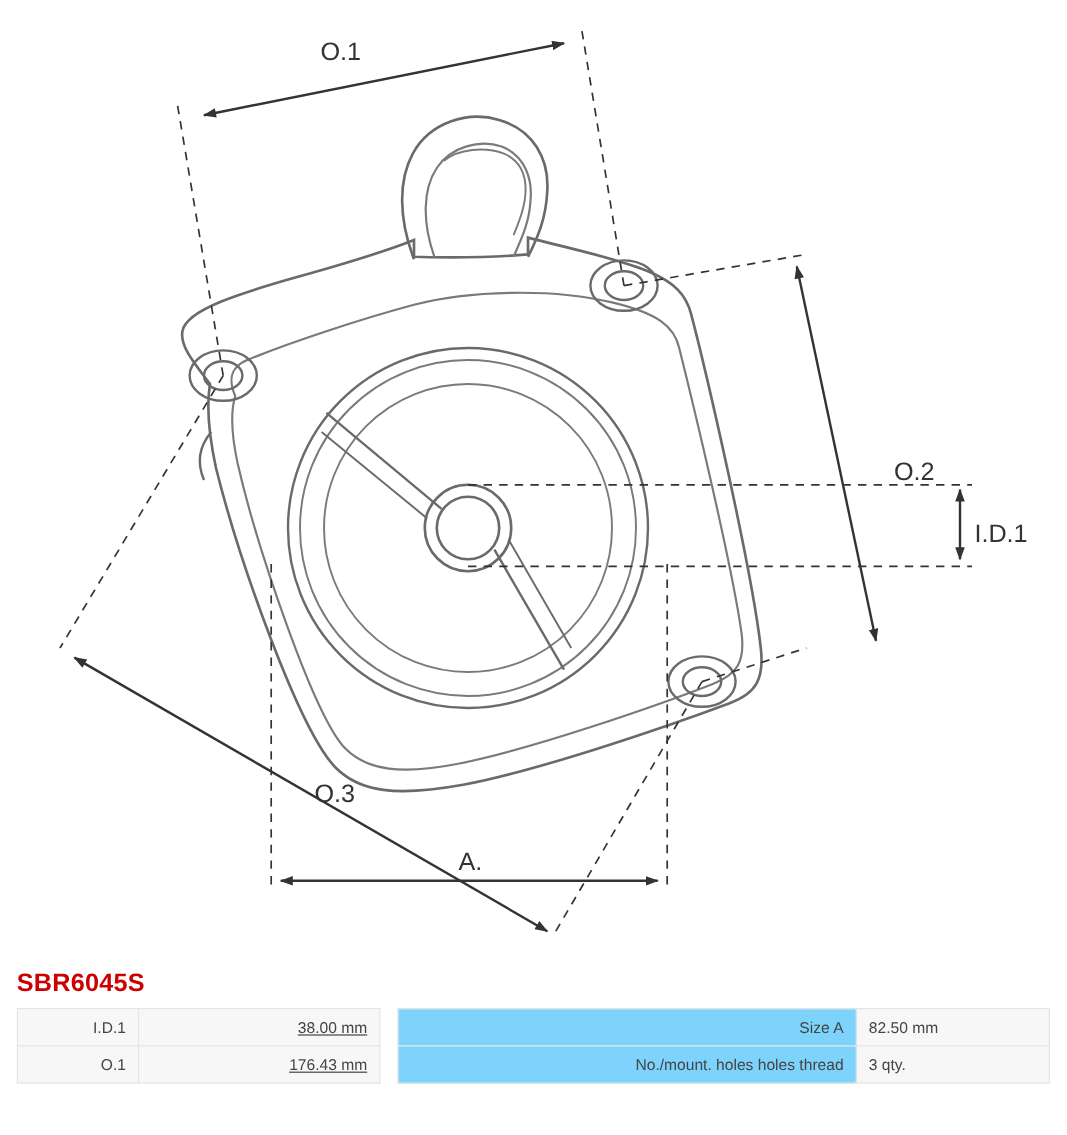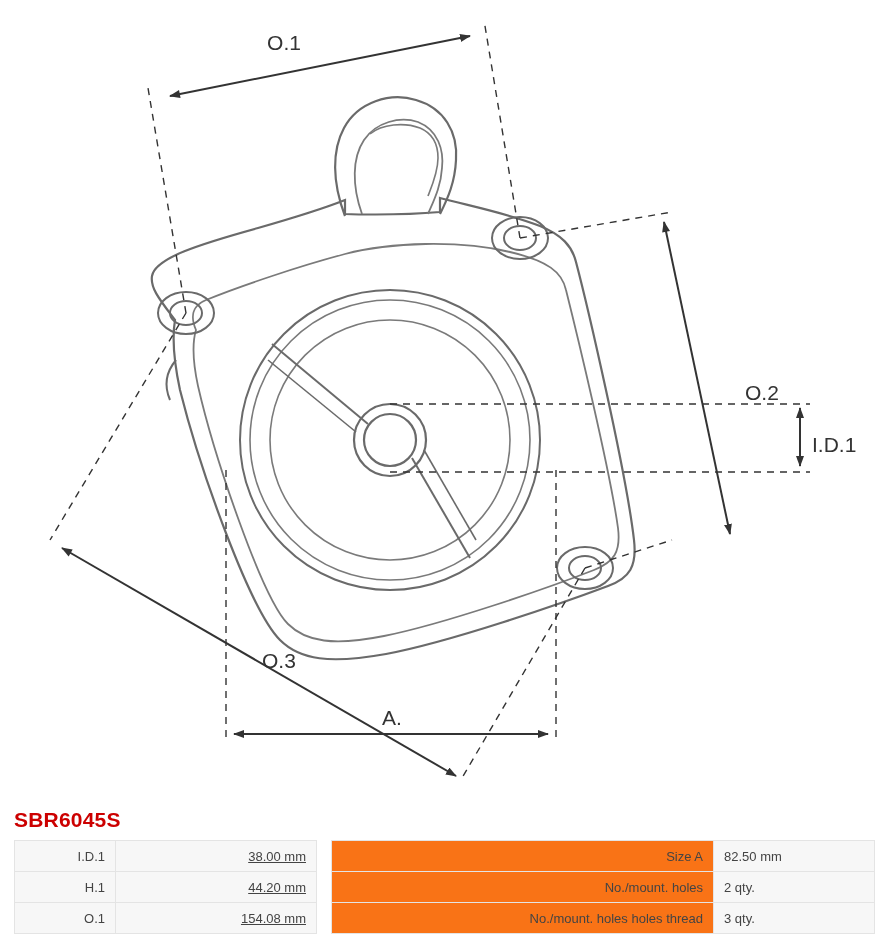--- a/index.html
+++ b/index.html
@@ -72,21 +72,21 @@
     text-decoration: underline;
   }
   #spec-table td.gap {
     width: 14px;
     border: none;
     background: #ffffff;
     padding: 0;
   }
   #spec-table td.k-right {
     text-align: right;
-    background: #f97316;
+    background: #7dd3fc;
     color: #444444;
   }
   #spec-table td.v-right {
     width: 140px;
     text-align: left;
     background: #f7f7f7;
     color: #444444;
   }
 </style>
 </head>
@@ -211,29 +211,22 @@
   <table id="spec-table">
     <tbody>
       <tr>
         <td class="k-left">I.D.1</td>
         <td class="v-left">38.00 mm</td>
         <td class="gap"></td>
         <td class="k-right">Size A</td>
         <td class="v-right">82.50 mm</td>
       </tr>
       <tr>
-        <td class="k-left">H.1</td>
-        <td class="v-left">44.20 mm</td>
-        <td class="gap"></td>
-        <td class="k-right">No./mount. holes</td>
-        <td class="v-right">2 qty.</td>
-      </tr>
-      <tr>
         <td class="k-left">O.1</td>
-        <td class="v-left">154.08 mm</td>
+        <td class="v-left">176.43 mm</td>
         <td class="gap"></td>
         <td class="k-right">No./mount. holes holes thread</td>
         <td class="v-right">3 qty.</td>
       </tr>
     </tbody>
   </table>
 
 </div>
 
 </body></html>

